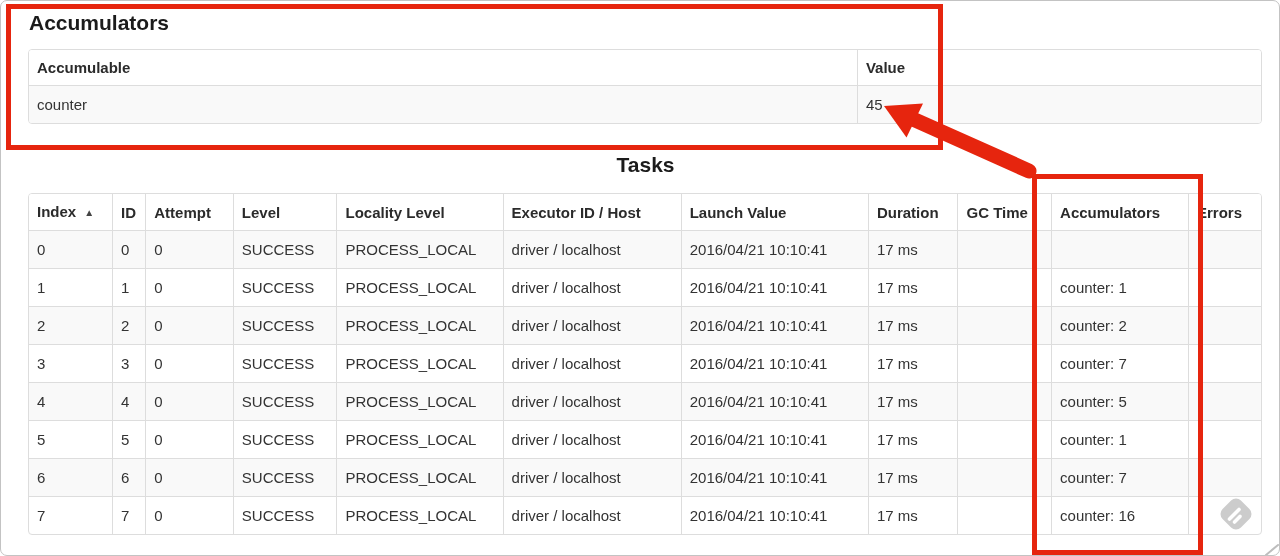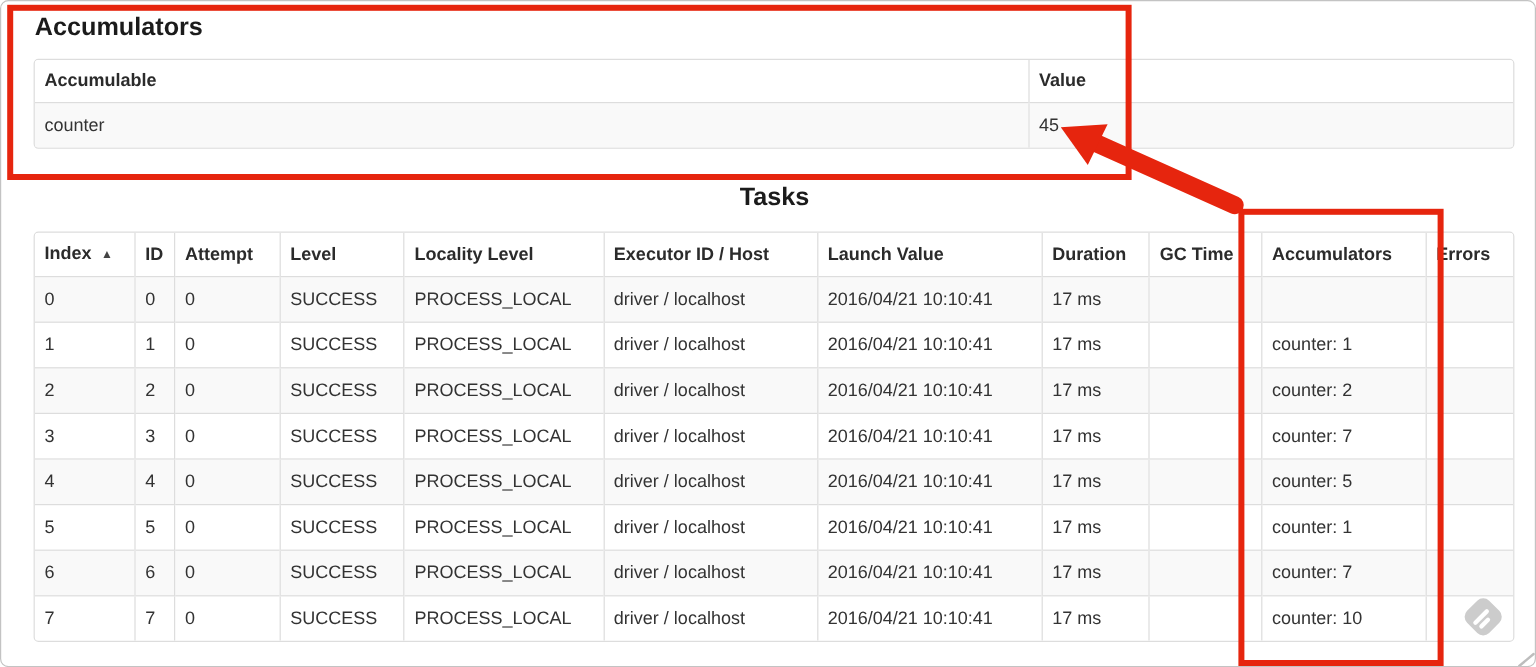--- a/index.html
+++ b/index.html
@@ -198,21 +198,21 @@
         <tr>
           <td>7</td>
           <td>7</td>
           <td>0</td>
           <td>SUCCESS</td>
           <td>PROCESS_LOCAL</td>
           <td>driver / localhost</td>
           <td>2016/04/21 10:10:41</td>
           <td>17 ms</td>
           <td></td>
-          <td>counter: 10</td>
+          <td>counter: 16</td>
           <td></td>
         </tr>
       </tbody>
     </table>
   </div>
 </div>
 
 <div id="hl-accumulators-section" class="hl-box"></div>
 <div id="hl-accumulators-column" class="hl-box"></div>
 

